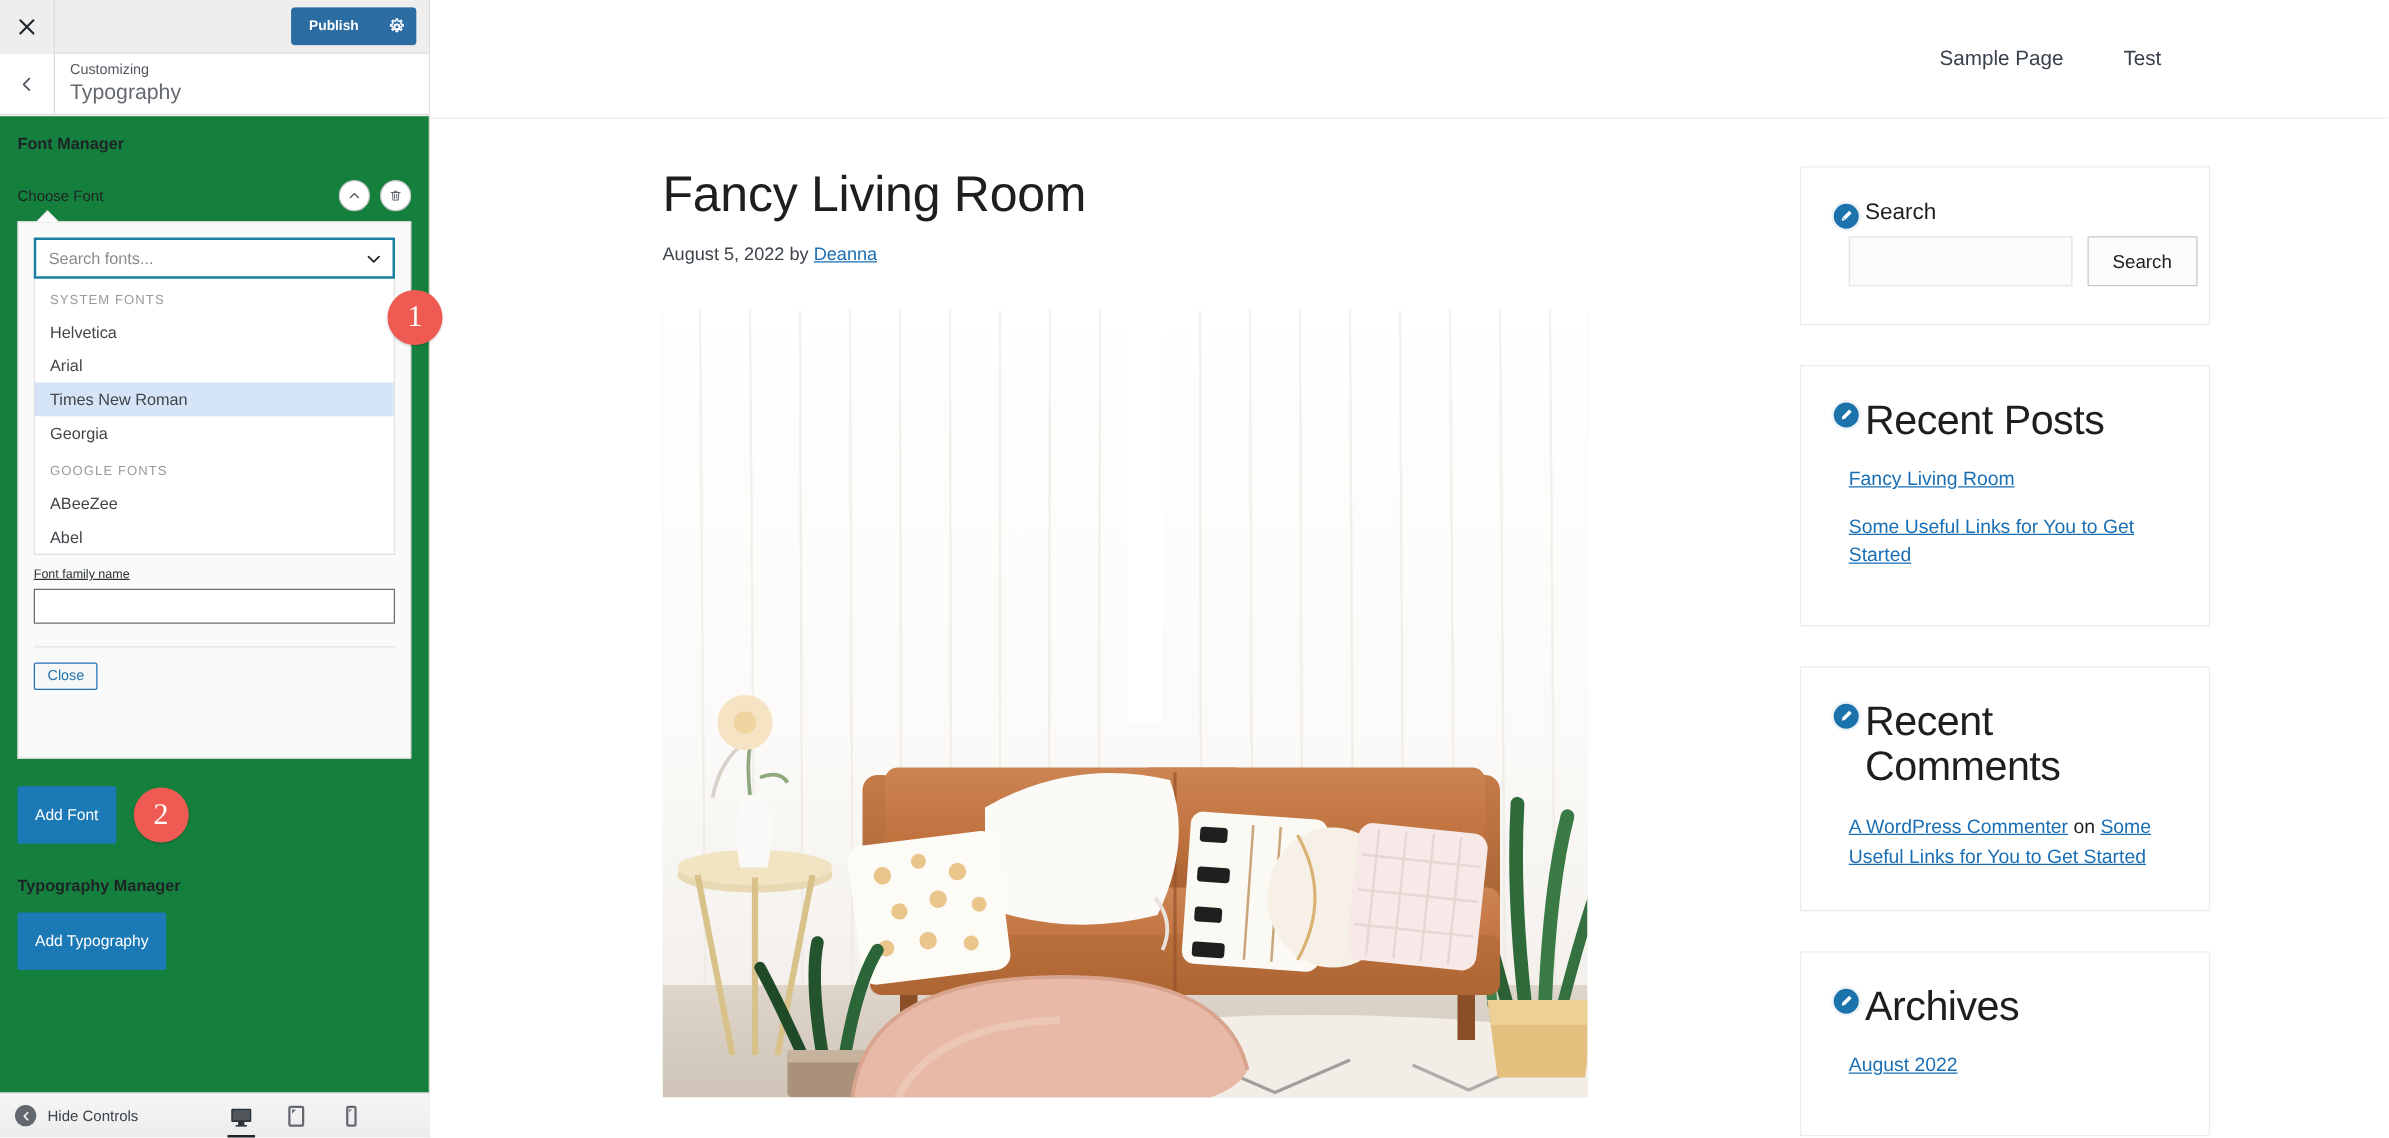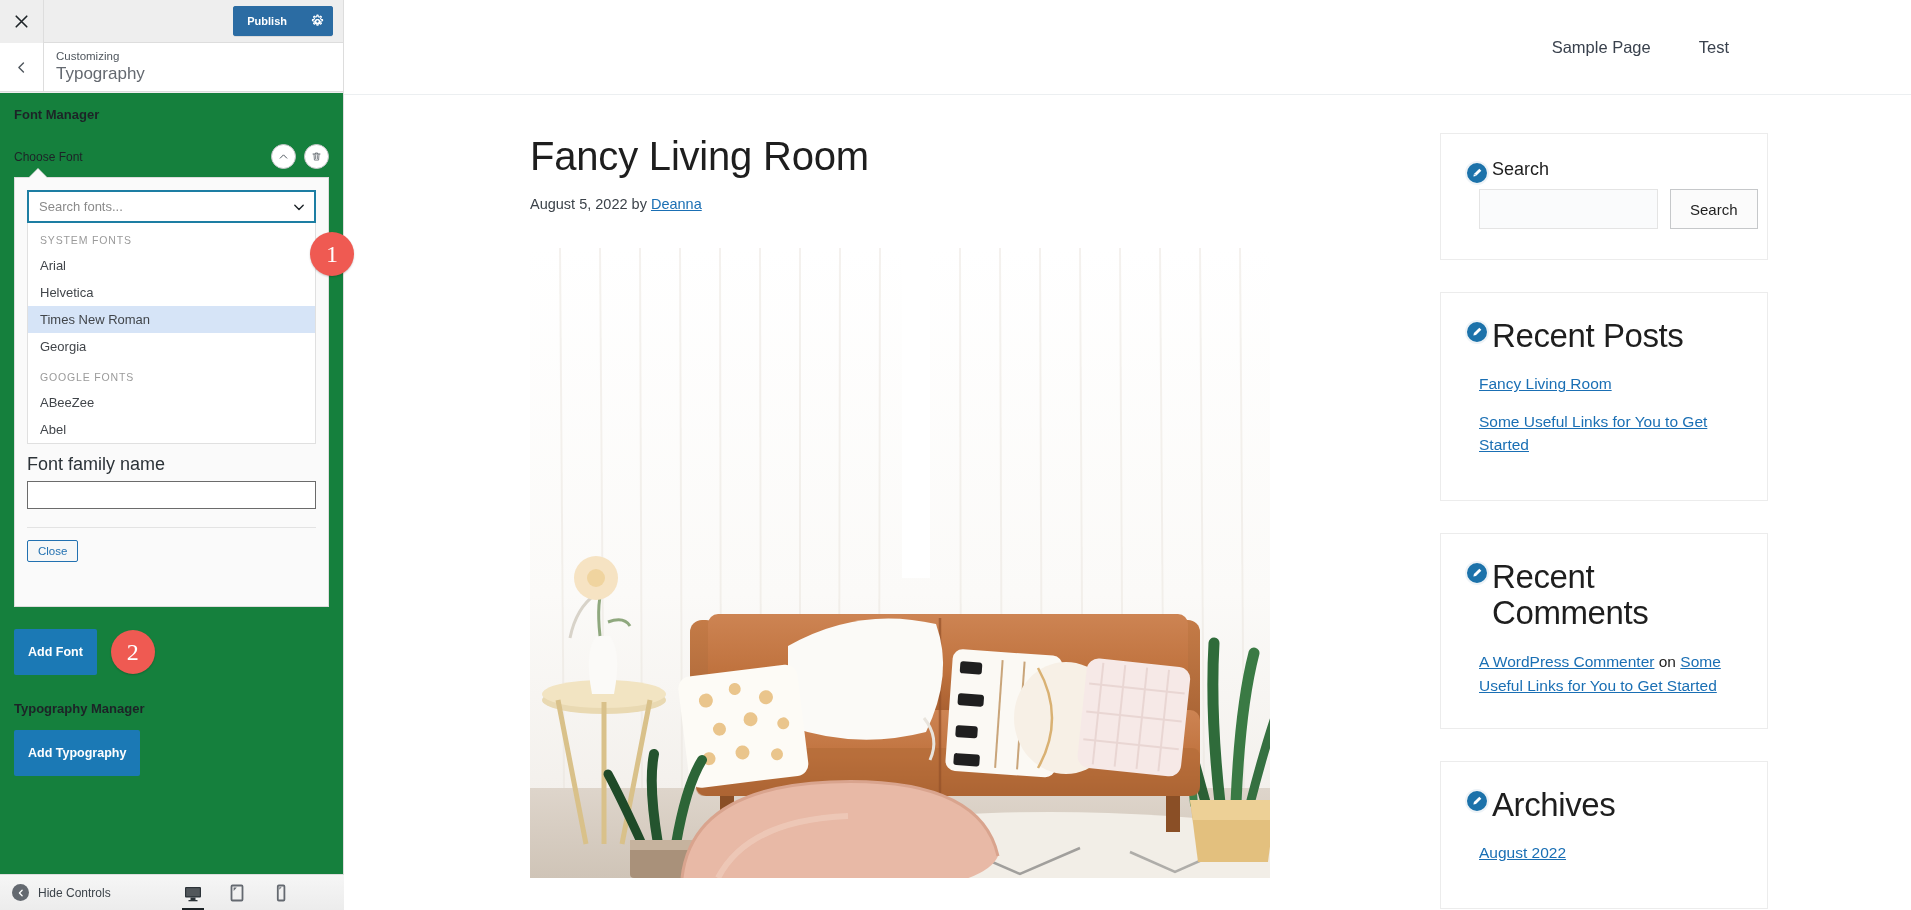--- a/index.html
+++ b/index.html
@@ -147,38 +147,39 @@
     color: #9a9a9a; padding: 11px 12px 6px 12px;
     text-transform: uppercase;
   }
   .opt {
     font-size: 13px; color: #41454a;
     padding: 6px 12px; cursor: pointer;
   }
   .opt.selected { background: #d6e4f7; }
 
   .field-label {
-    font-size: 18px; color: #2c3338;
+    font-size: 10px; color: #2c3338;
     margin: 10px 0 6px 0;
+    text-decoration: underline;
   }
   .text-input {
     width: 100%; height: 28px;
     border: 1px solid #6b6b6b; background: #fff;
     font-size: 13px; padding: 0 6px;
     font-family: "Liberation Sans", sans-serif;
   }
   .divider { border-top: 1px solid #e3e3e3; margin: 18px 0 12px 0; }
   .btn-secondary {
     font-size: 11.5px; color: #2271b1;
     background: #f6f7f7; border: 1px solid #2271b1;
     border-radius: 2px; padding: 4px 10px; cursor: pointer;
     font-family: "Liberation Sans", sans-serif;
   }
   .btn-primary {
-    font-size: 12.5px; font-weight: bold; color: #fff;
+    font-size: 12.5px; font-weight: normal; color: #fff;
     background: #1b79b5; border: none; border-radius: 2px;
     padding: 16px 14px; cursor: pointer;
     font-family: "Liberation Sans", sans-serif;
   }
   .add-font-row { display: flex; align-items: center; gap: 14px; margin-top: 22px; }
 
   
   .callout {
     width: 44px; height: 44px; border-radius: 50%;
     background: #ef5a52; color: #fff;
@@ -364,22 +365,22 @@
 
       <div class="select-box">
         <input type="text" value="" placeholder="Search fonts..." style="">
         <svg class="select-caret" viewBox="0 0 20 20">
           <path d="M4 7.5 L10 13.5 L16 7.5" stroke="#1d2327" stroke-width="2" fill="none" stroke-linecap="round" stroke-linejoin="round"></path>
         </svg>
       </div>
 
       <div id="font-list">
         <div class="opt-group">SYSTEM FONTS</div>
+        <div class="opt">Helvetica</div>
         <div class="opt">Arial</div>
-        <div class="opt">Helvetica</div>
         <div class="opt selected">Times New Roman</div>
         <div class="opt">Georgia</div>
         <div class="opt-group">GOOGLE FONTS</div>
         <div class="opt">ABeeZee</div>
         <div class="opt">Abel</div>
       </div>
 
       <div class="field-label">Font family name</div>
       <input class="text-input" type="text" value="" style="">
 

